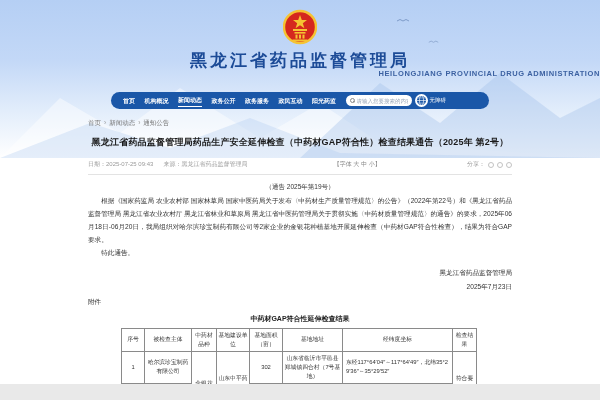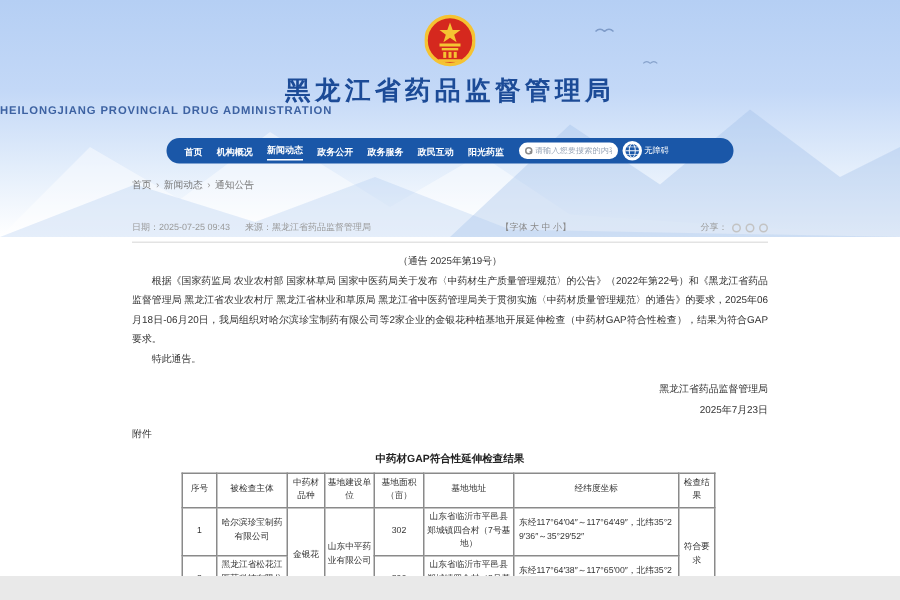--- a/index.html
+++ b/index.html
@@ -14,21 +14,21 @@
     position:absolute; top:0; left:0; width:600px; height:158px;
     background:linear-gradient(180deg,#b5cff4 0%,#c3d8f7 38%,#e2edfb 70%,#ffffff 100%);
   }
   .mountains { position:absolute; top:28px; left:0; width:600px; height:130px; }
   .emblem { position:absolute; top:9px; left:283px; width:34px; height:36px; }
   .banner-title {
     position:absolute; top:49px; left:0; width:600px; text-align:center;
     font-size:17px; font-weight:bold; color:#1c4b97; letter-spacing:3px;
   }
   .banner-sub {
-    position:absolute; top:69px; left:0; width:600px; text-align:left;
+    position:absolute; top:69px; left:0; width:600px; text-align:right;
     font-size:7.5px; color:#3d62a2; letter-spacing:0.6px; font-weight:bold;
   }
   
   .nav {
     position:absolute; top:92px; left:111px; width:378px; height:17px;
     background:#1a57a8; border-radius:9px;
     display:flex; align-items:center; padding:0 4px 0 12px;
   }
   .nav-item {
     color:#ffffff; font-size:6px; font-weight:bold; margin-right:9.5px;
@@ -148,20 +148,21 @@
       </span>
       <span class="nav-access">无障碍</span>
     </div>
   </div>
 
   <div class="breadcrumb">
     <span>首页</span><span class="sep">›</span><span>新闻动态</span><span class="sep">›</span><span>通知公告</span>
   </div>
 
   <div class="article">
+    <div class="art-title">黑龙江省药品监督管理局药品生产安全延伸检查（中药材GAP符合性）检查结果通告（2025年 第2号）</div>
 
     <div class="meta">
       <span class="m-left">
         <span>日期：2025-07-25 09:43</span>
         <span>来源：黑龙江省药品监督管理局</span>
       </span>
       <span class="m-center">【字体 大 中 小】</span>
       <span class="m-right">
         <span>分享：</span>
         <span class="share-dot"></span>

